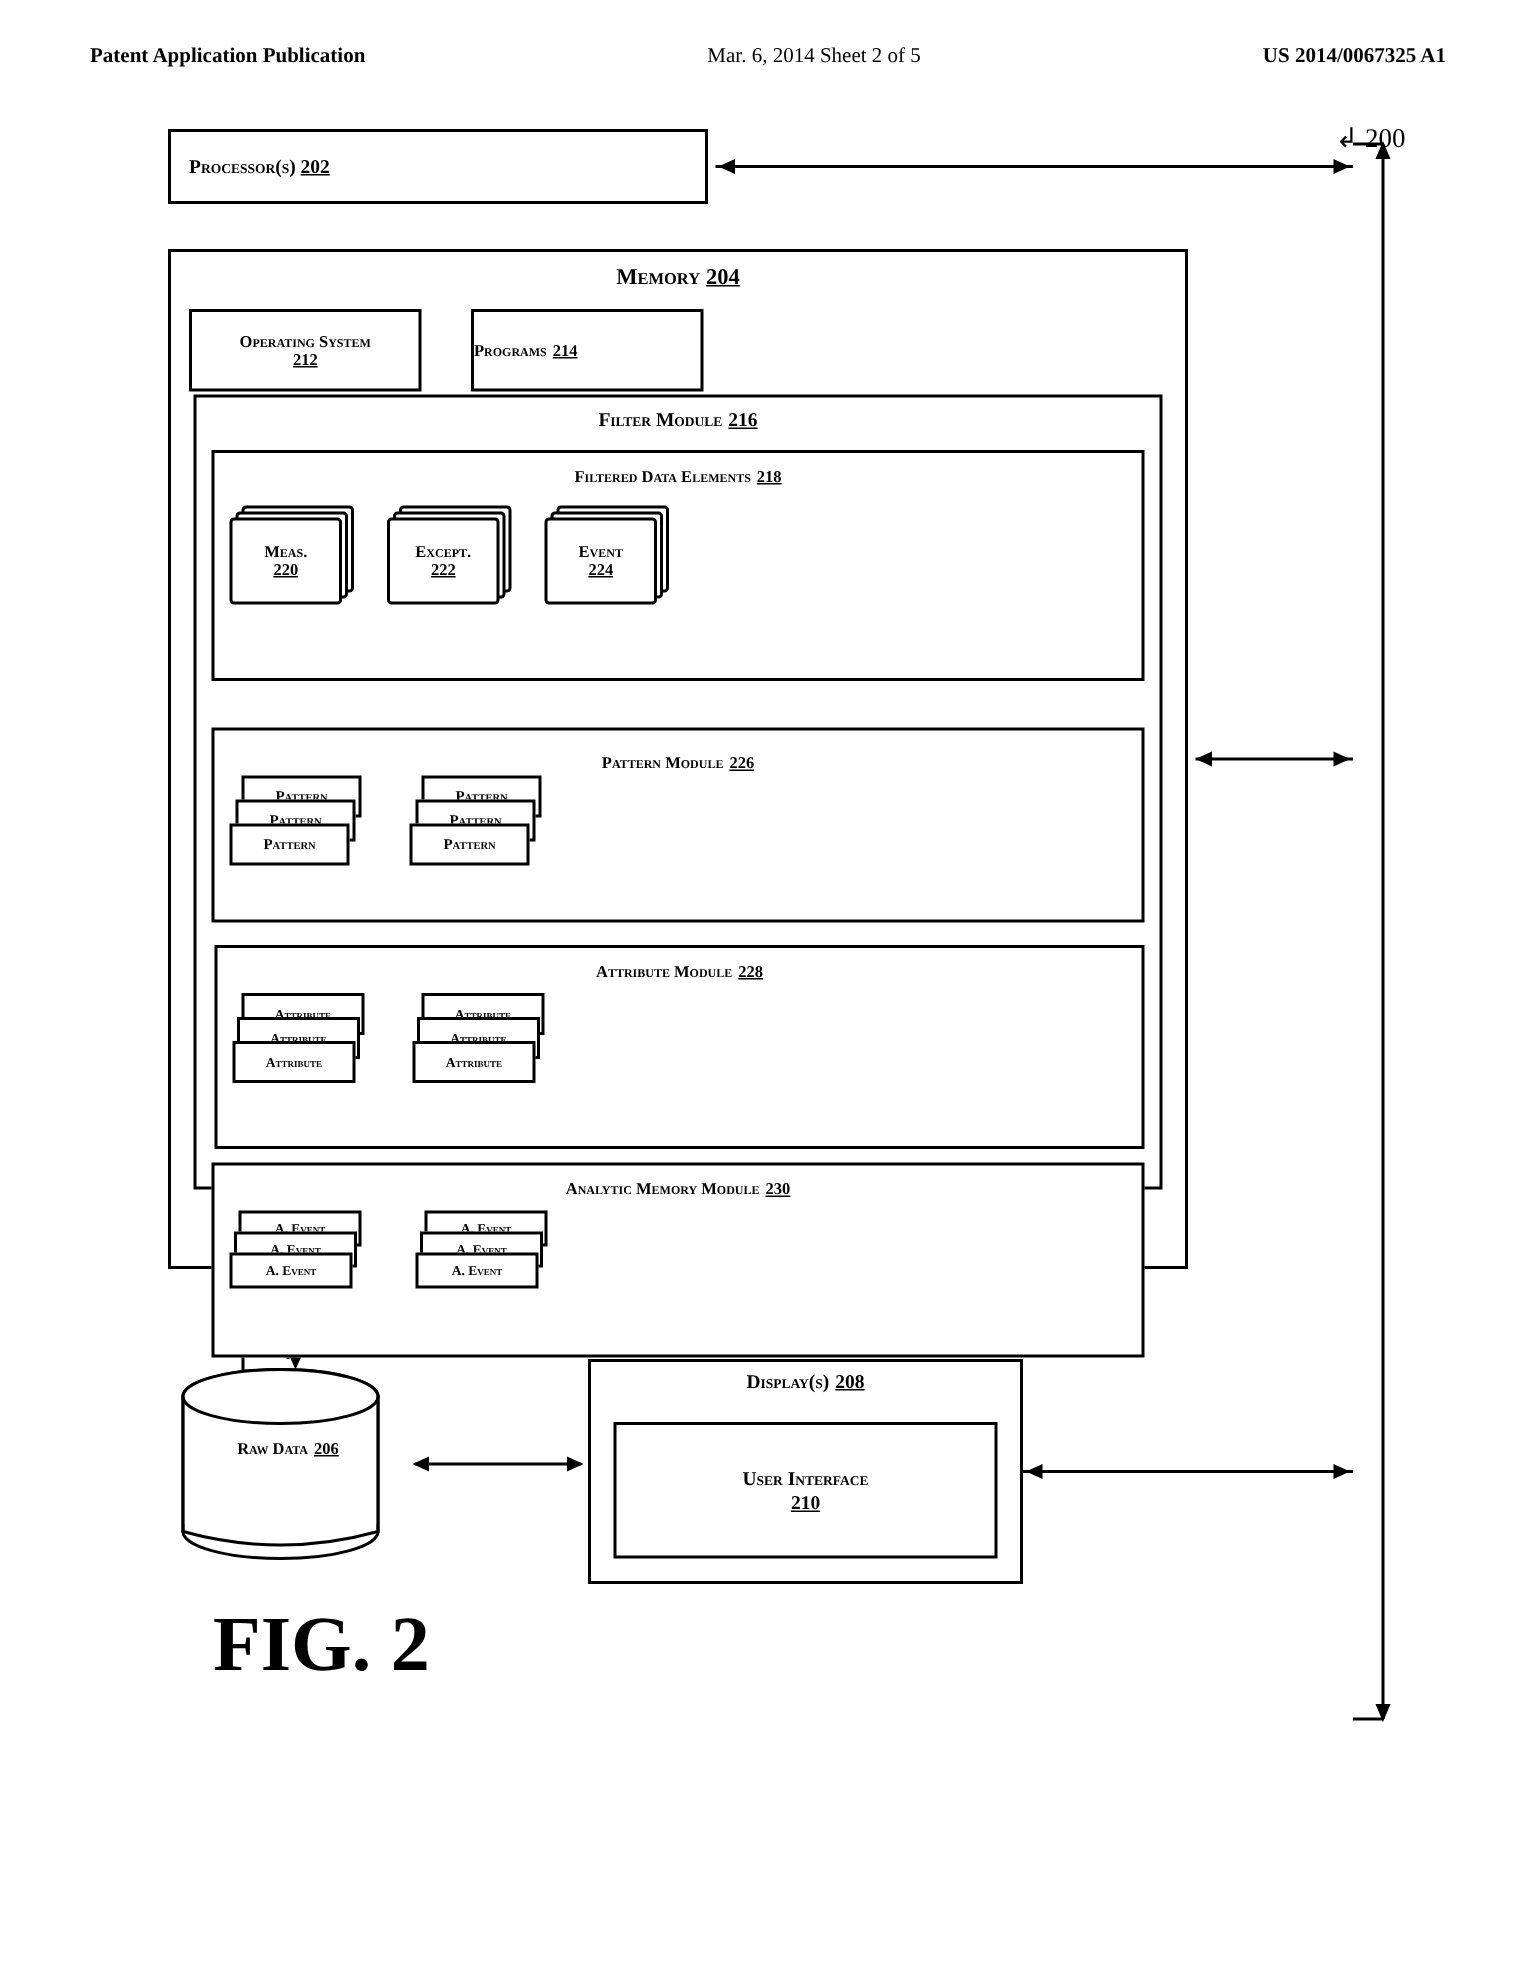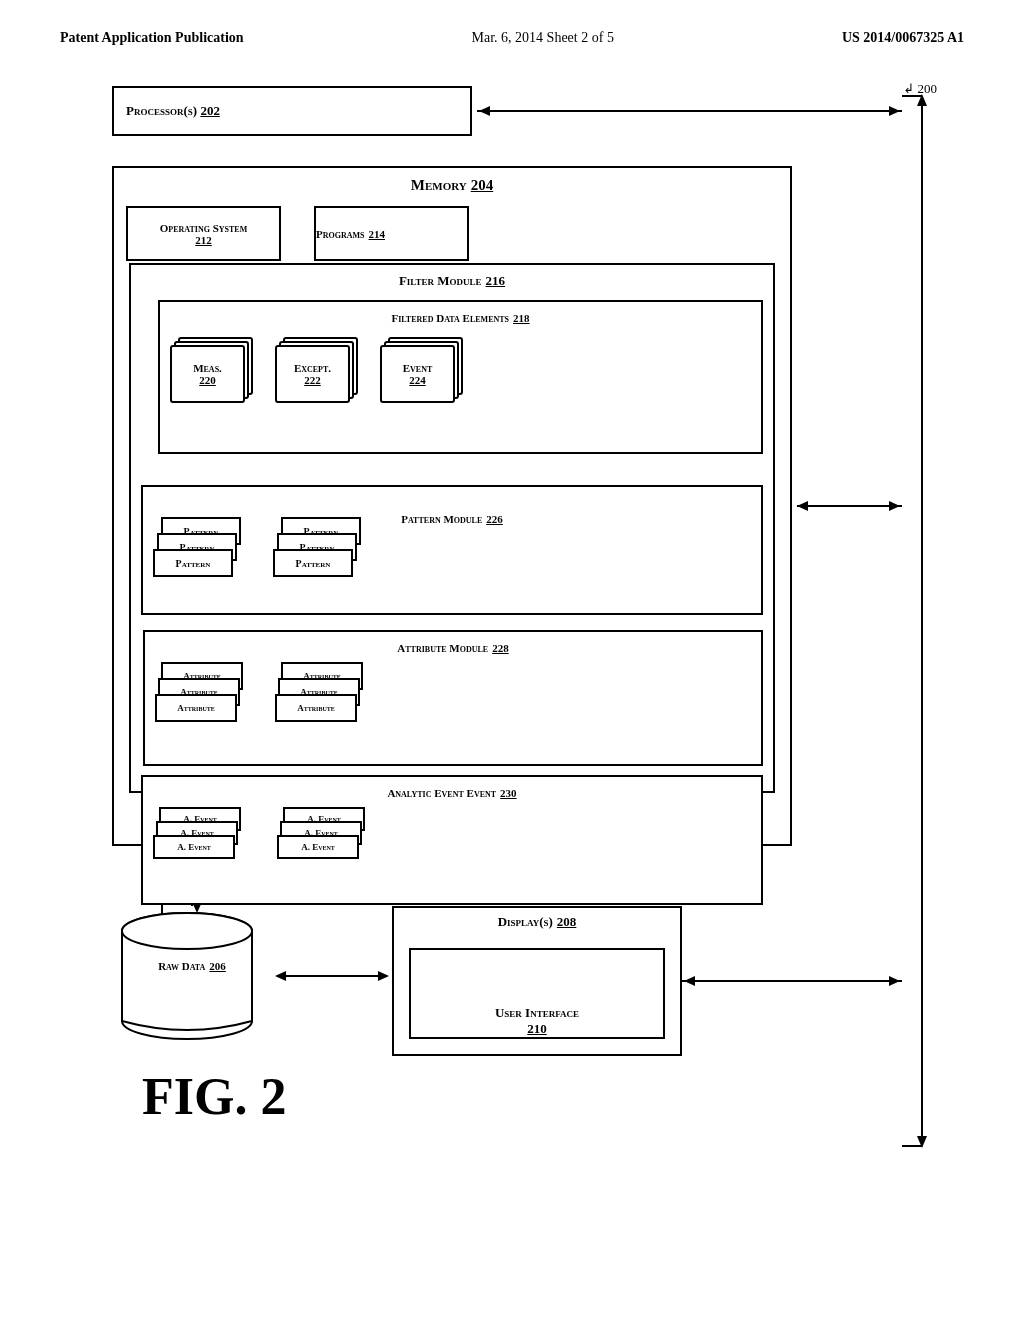--- a/index.html
+++ b/index.html
@@ -97,21 +97,21 @@
       top: 95px;
       left: 15px;
       right: 15px;
       height: 530px;
       position: absolute;
     }
 
     
     .filtered-box {
       top: 35px;
-      left: 27px;
+      left: 10px;
       right: 10px;
       height: 154px;
       position: absolute;
     }
 
     
     .card-stack {
       position: relative;
       width: 85px;
       height: 70px;
@@ -267,21 +267,21 @@
 
       <line x1="600" y1="895" x2="820" y2="895" stroke="#000" stroke-width="2"></line>
       <polygon points="602,895 613,890 613,900" fill="#000"></polygon>
       <polygon points="818,895 807,890 807,900" fill="#000"></polygon>
 
       <line x1="80" y1="760" x2="80" y2="870" stroke="#000" stroke-width="2"></line>
       <line x1="80" y1="870" x2="155" y2="870" stroke="#000" stroke-width="2"></line>
       <polygon points="153,870 142,865 142,875" fill="#000"></polygon>
     </svg>
 
-    <div style="position:absolute; top:-5px; right:5px; font-size:13px;">
+    <div style="position:absolute; top:-5px; right:5px; font-size:18px;">
       ↲&nbsp;<span>200</span>
     </div>
 
     <div class="box processor-box">
       <span class="sc">
         <span>Processor(s)</span>&nbsp;<span class="underline">202</span>
       </span>
     </div>
 
     <div class="box memory-box">
@@ -334,21 +334,21 @@
               <div class="card card-front">
                 <span class="sc-sm">Event</span>
                 <span class="sc-sm underline">224</span>
               </div>
             </div>
 
           </div>
         </div>
 
         <div class="box pattern-box">
-          <div style="text-align:center; padding-top:22px;">
+          <div style="text-align:center; padding-top:12px;">
             <span class="sc-sm">Pattern Module</span>&nbsp;<span class="sc-sm underline">226</span>
           </div>
 
           <div style="position:absolute; top:30px; left:10px; display:flex; gap:30px;">
 
             <div style="position:relative; width:90px; height:75px;">
               <div style="position:absolute; border:2px solid #000; width:80px; height:28px; top:0; left:8px; background:#fff; display:flex; align-items:center; justify-content:center;">
                 <span style="font-variant:small-caps; font-size:10px; font-weight:bold;">Pattern</span>
               </div>
               <div style="position:absolute; border:2px solid #000; width:80px; height:28px; top:16px; left:4px; background:#fff; display:flex; align-items:center; justify-content:center;">
@@ -400,21 +400,21 @@
               </div>
               <div style="position:absolute; border:2px solid #000; width:82px; height:28px; top:32px; left:0; background:#fff; display:flex; align-items:center; justify-content:center;">
                 <span style="font-variant:small-caps; font-size:9px; font-weight:bold;">Attribute</span>
               </div>
             </div>
           </div>
         </div>
 
         <div class="box analytic-box">
           <div style="text-align:center; padding-top:6px;">
-            <span class="sc-sm">Analytic Event Event</span>&nbsp;<span class="sc-sm underline">230</span>
+            <span class="sc-sm">Analytic Memory Module</span>&nbsp;<span class="sc-sm underline">230</span>
           </div>
           <div style="position:absolute; top:30px; left:10px; display:flex; gap:34px;">
 
             <div style="position:relative; width:90px; height:75px;">
               <div style="position:absolute; border:2px solid #000; width:82px; height:24px; top:0; left:6px; background:#fff; display:flex; align-items:center; justify-content:center;">
                 <span style="font-variant:small-caps; font-size:9px; font-weight:bold;">A. Event</span>
               </div>
               <div style="position:absolute; border:2px solid #000; width:82px; height:24px; top:14px; left:3px; background:#fff; display:flex; align-items:center; justify-content:center;">
                 <span style="font-variant:small-caps; font-size:9px; font-weight:bold;">A. Event</span>
               </div>
@@ -462,21 +462,21 @@
       <div style="position:absolute; top:50px; left:0; width:160px; text-align:center;">
         <span class="sc-sm">Raw Data</span>&nbsp;<span class="sc-sm underline">206</span>
       </div>
     </div>
 
     <div class="box display-box">
       <div style="text-align:center; padding-top:4px;">
         <span class="sc">Display(s)</span>&nbsp;<span class="sc underline">208</span>
       </div>
 
-      <div style="position:absolute; top:40px; left:15px; right:15px; bottom:15px; border:2px solid #000; display:flex; flex-direction:column; align-items:center; justify-content:flex-end;">
+      <div style="position:absolute; top:40px; left:15px; right:15px; bottom:15px; border:2px solid #000; display:flex; flex-direction:column; align-items:center; justify-content:center;">
         <span class="sc">User Interface</span>
         <span class="sc underline">210</span>
       </div>
     </div>
 
     <div class="fig-label">FIG. 2</div>
 
   </div>
 
 </div>

